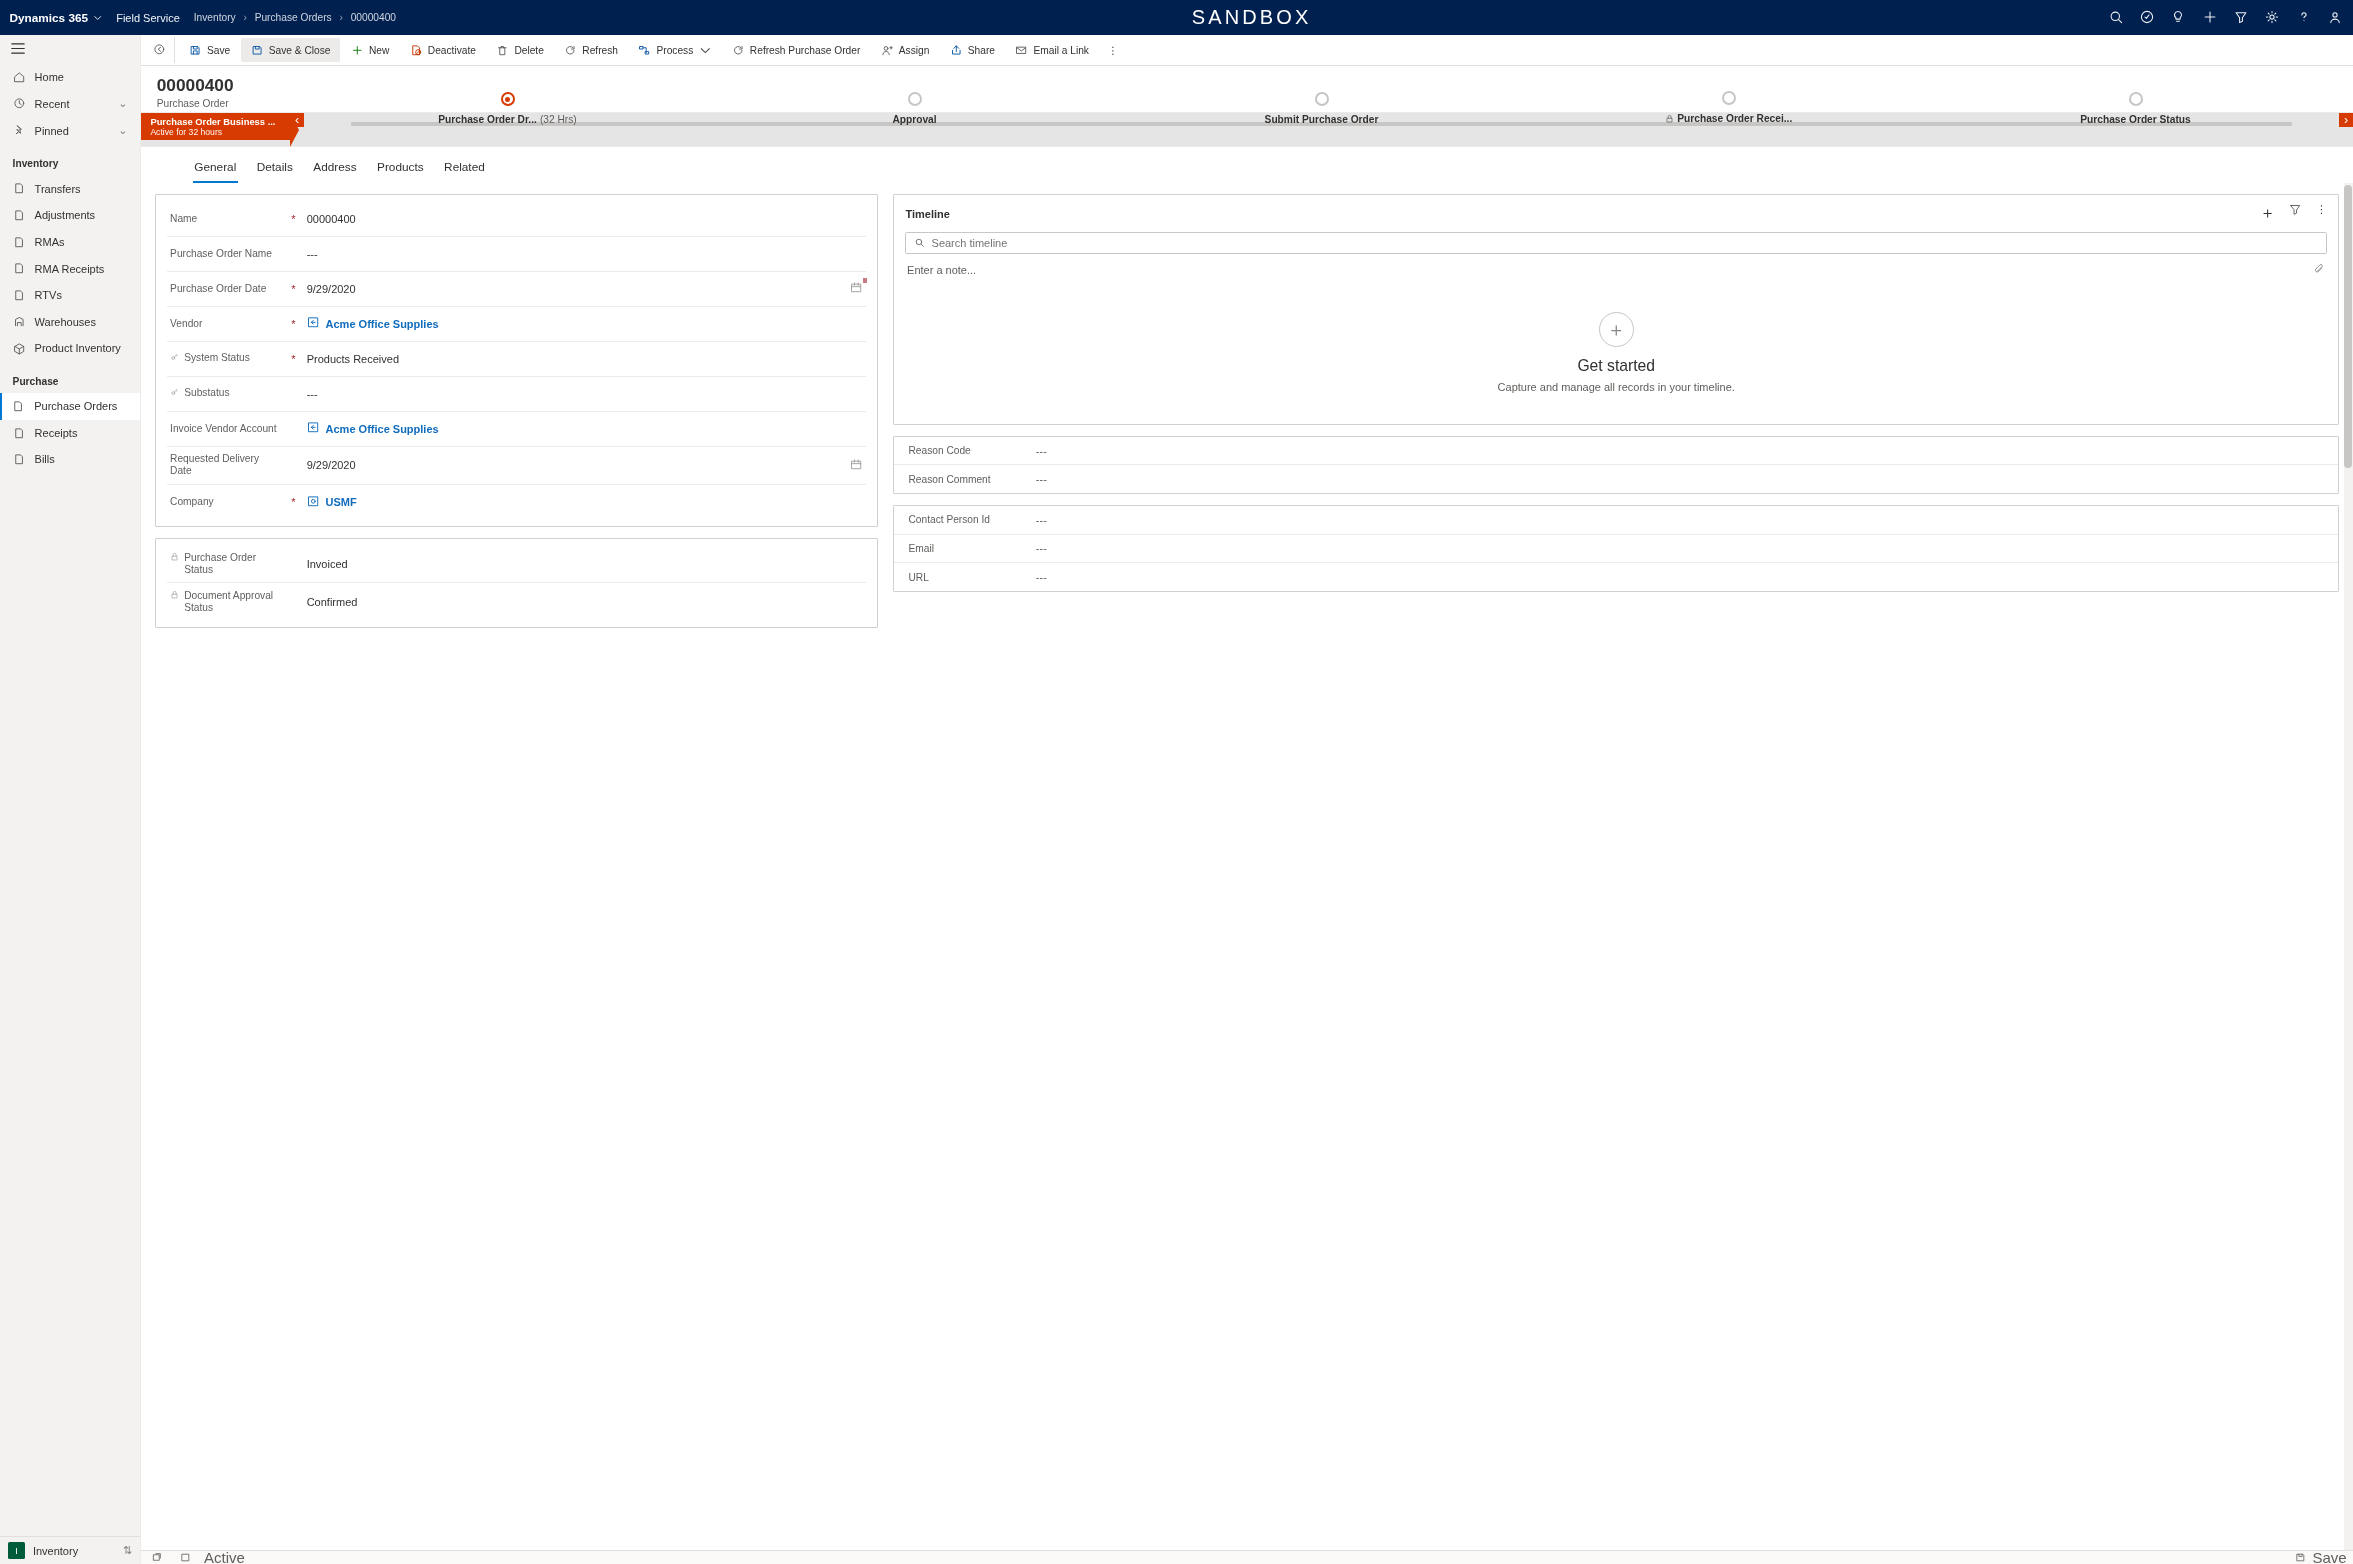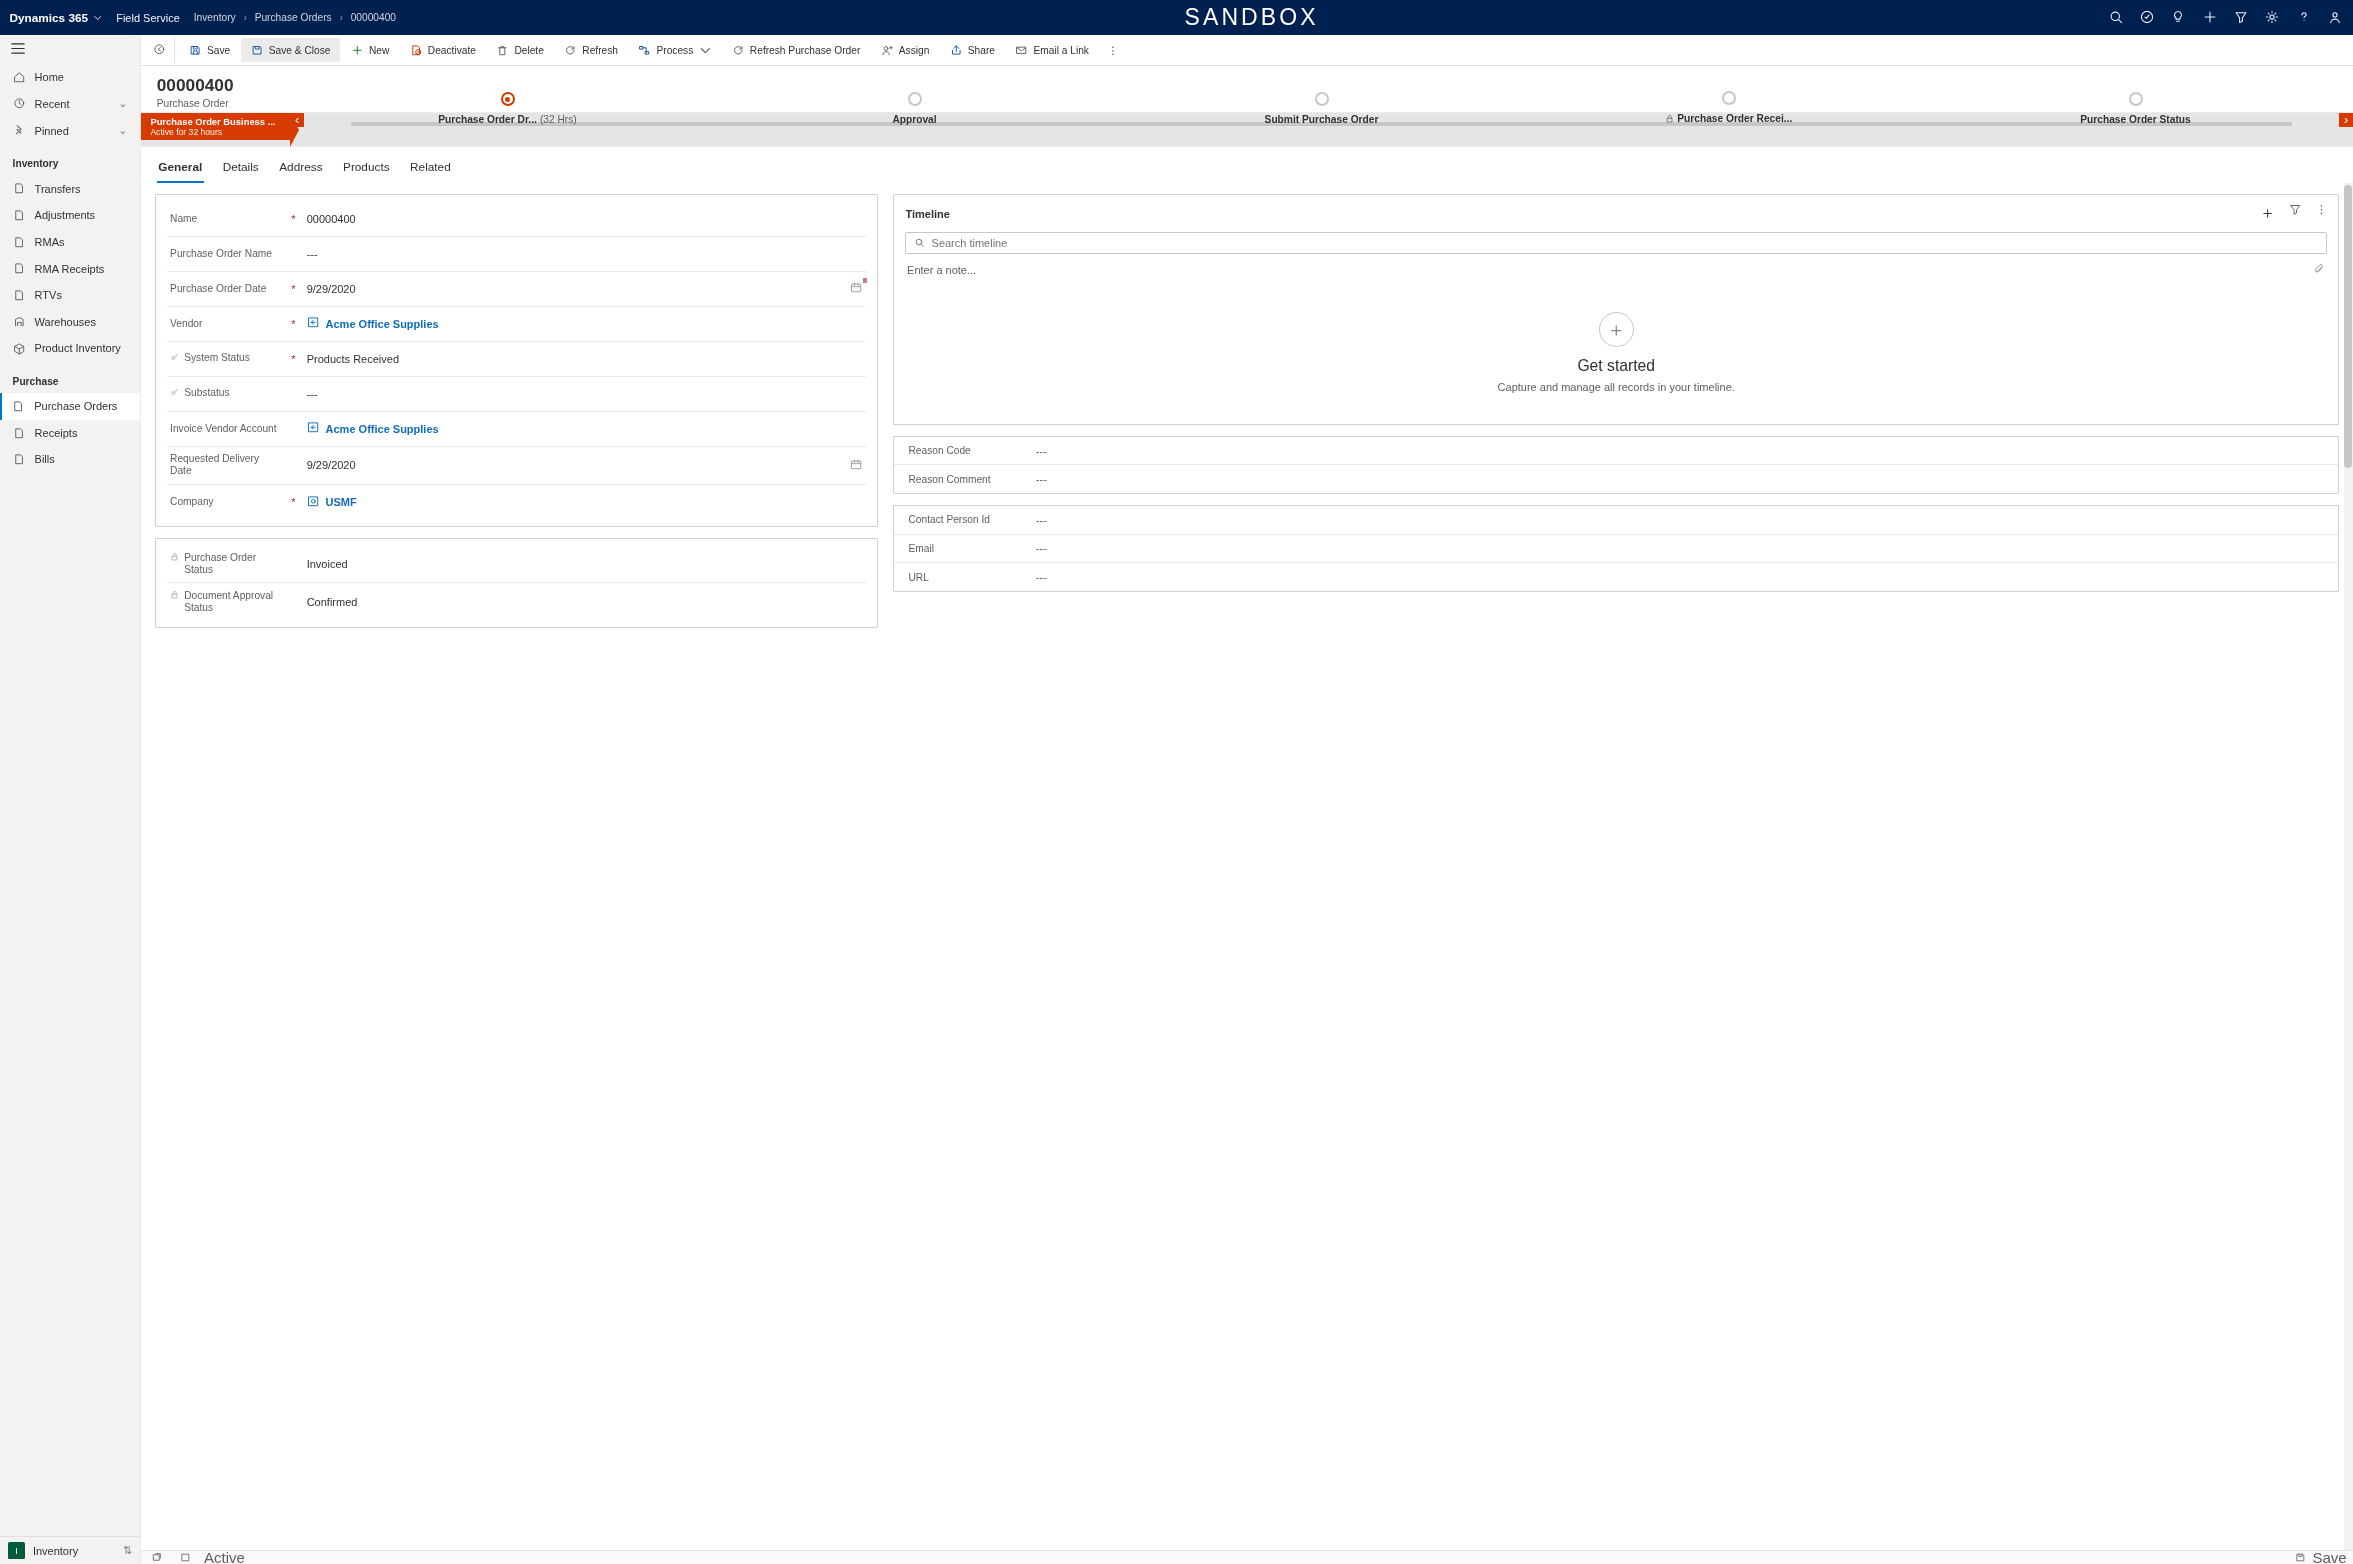--- a/index.html
+++ b/index.html
@@ -5,21 +5,21 @@
   * { box-sizing: border-box; margin: 0; padding: 0; }
   html, body { height: 100%; font-family: "Segoe UI", Arial, sans-serif; font-size: 11px; color: #323130; background: #fff; overflow: hidden; }
   body { display: flex; flex-direction: column; }
 
   
   .topbar { height: 35px; background: #002050; color: #fff; display: flex; align-items: center; padding: 0 9.4px; gap: 14px; }
   .topbar .app-title { display: flex; align-items: center; gap: 4.7px; font-size: 11.8px; font-weight: 700; cursor: pointer; }
   .topbar .module { font-size: 11px; opacity: .95; }
   .topbar .breadcrumbs { display: flex; align-items: center; gap: 7.8px; font-size: 10.2px; opacity: .8; }
   .topbar .breadcrumbs span.sep { opacity: .7; }
-  .topbar .center { flex: 1; text-align: center; font-size: 23px; letter-spacing: 3.1px; font-weight: 300; }
+  .topbar .center { flex: 1; text-align: center; font-size: 20px; letter-spacing: 3.1px; font-weight: 300; }
   .topbar .right-icons { display: flex; align-items: center; gap: 14px; }
   .topbar .icon-btn { width: 17.3px; height: 17.3px; display: flex; align-items: center; justify-content: center; cursor: pointer; opacity: .95; }
   .topbar svg { stroke: #fff; fill: none; }
 
   
   .main { flex: 1; display: flex; min-height: 0; }
 
   
   .leftnav { width: 141px; background: #f3f2f1; border-right: 0.8px solid #edebe9; display: flex; flex-direction: column; font-size: 11px; }
   .leftnav .hamburger { padding: 7.8px 11px; cursor: pointer; }
@@ -69,21 +69,21 @@
   .bpf .stage .dot { position: absolute; top: -22px; left: 50%; transform: translateX(-50%); width: 14px; height: 14px; border-radius: 50%; background: #fff; border: 2.4px solid #c8c6c4; }
   .bpf .stage.active .dot { border-color: #d83b01; }
   .bpf .stage.active .dot::after { content: ""; position: absolute; inset: 2.4px; border-radius: 50%; background: #d83b01; }
   .bpf .stage .label { font-weight: 600; white-space: nowrap; overflow: hidden; text-overflow: ellipsis; padding: 0 4.7px; }
   .bpf .stage .dur { font-weight: 400; color: #605e5c; margin-left: 3.1px; }
   .bpf .stage .lockrow { display: inline-flex; align-items: center; gap: 3.1px; justify-content: center; }
 
   
   .tabs { display: flex; gap: 17.3px; padding: 7.8px 15.7px 0; border-bottom: 0; }
   .tabs .tab { padding: 4.7px 1.6px 7.8px; font-size: 11.8px; cursor: pointer; color: #323130; }
-  .tabs .tab.active { font-weight: 700; border-bottom: 2.4px solid #0078d4; }
+  .tabs .tab.active { font-weight: 400; border-bottom: 2.4px solid #0078d4; margin-left: 36px; }
 
   
   .form-scroll { flex: 1; overflow-y: auto; padding: 11px 14px 15.7px; background: #fff; position: relative; }
   .scrollbar-mock { position: absolute; top: 0; right: 0; width: 9.4px; bottom: 0; background: #f3f2f1; }
   .scrollbar-thumb { position: absolute; right: 0.8px; top: 1.6px; width: 7.8px; height: 283px; background: #c8c6c4; border-radius: 3.9px; }
 
   .cols { display: grid; grid-template-columns: 1fr 2fr; gap: 15.7px; align-items: start; }
   .card { border: 0.8px solid #d2d0ce; border-radius: 1px; background: #fff; }
   .card + .card { margin-top: 11px; }
   .section { padding: 6.3px 11px; }

